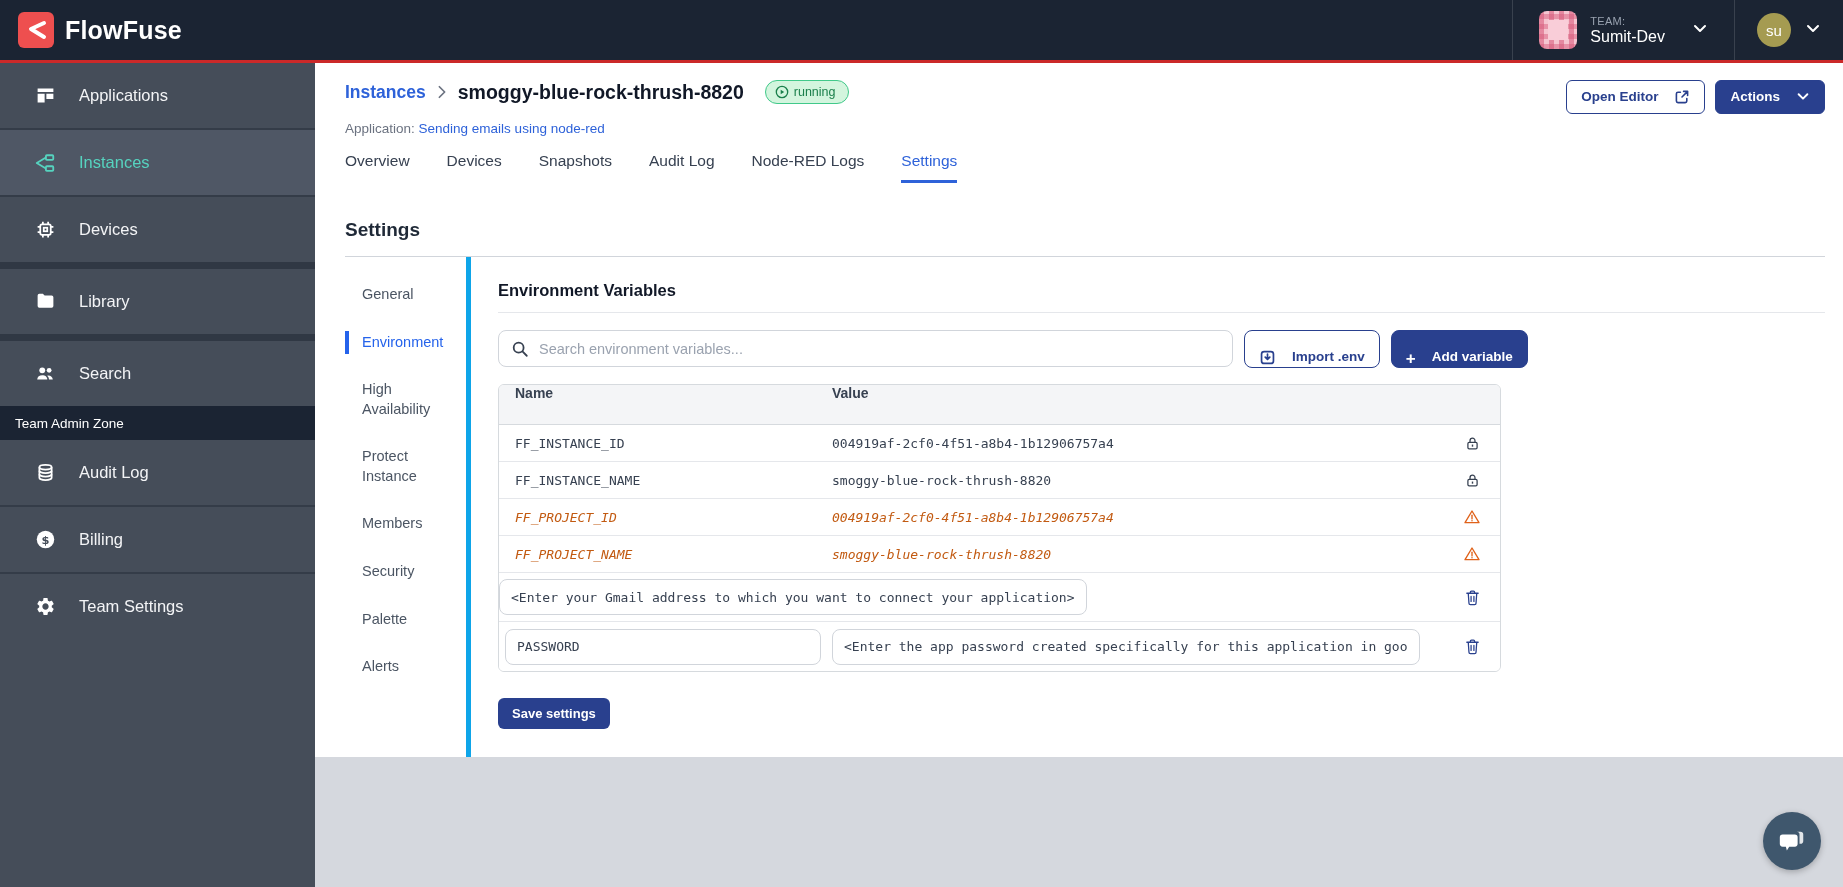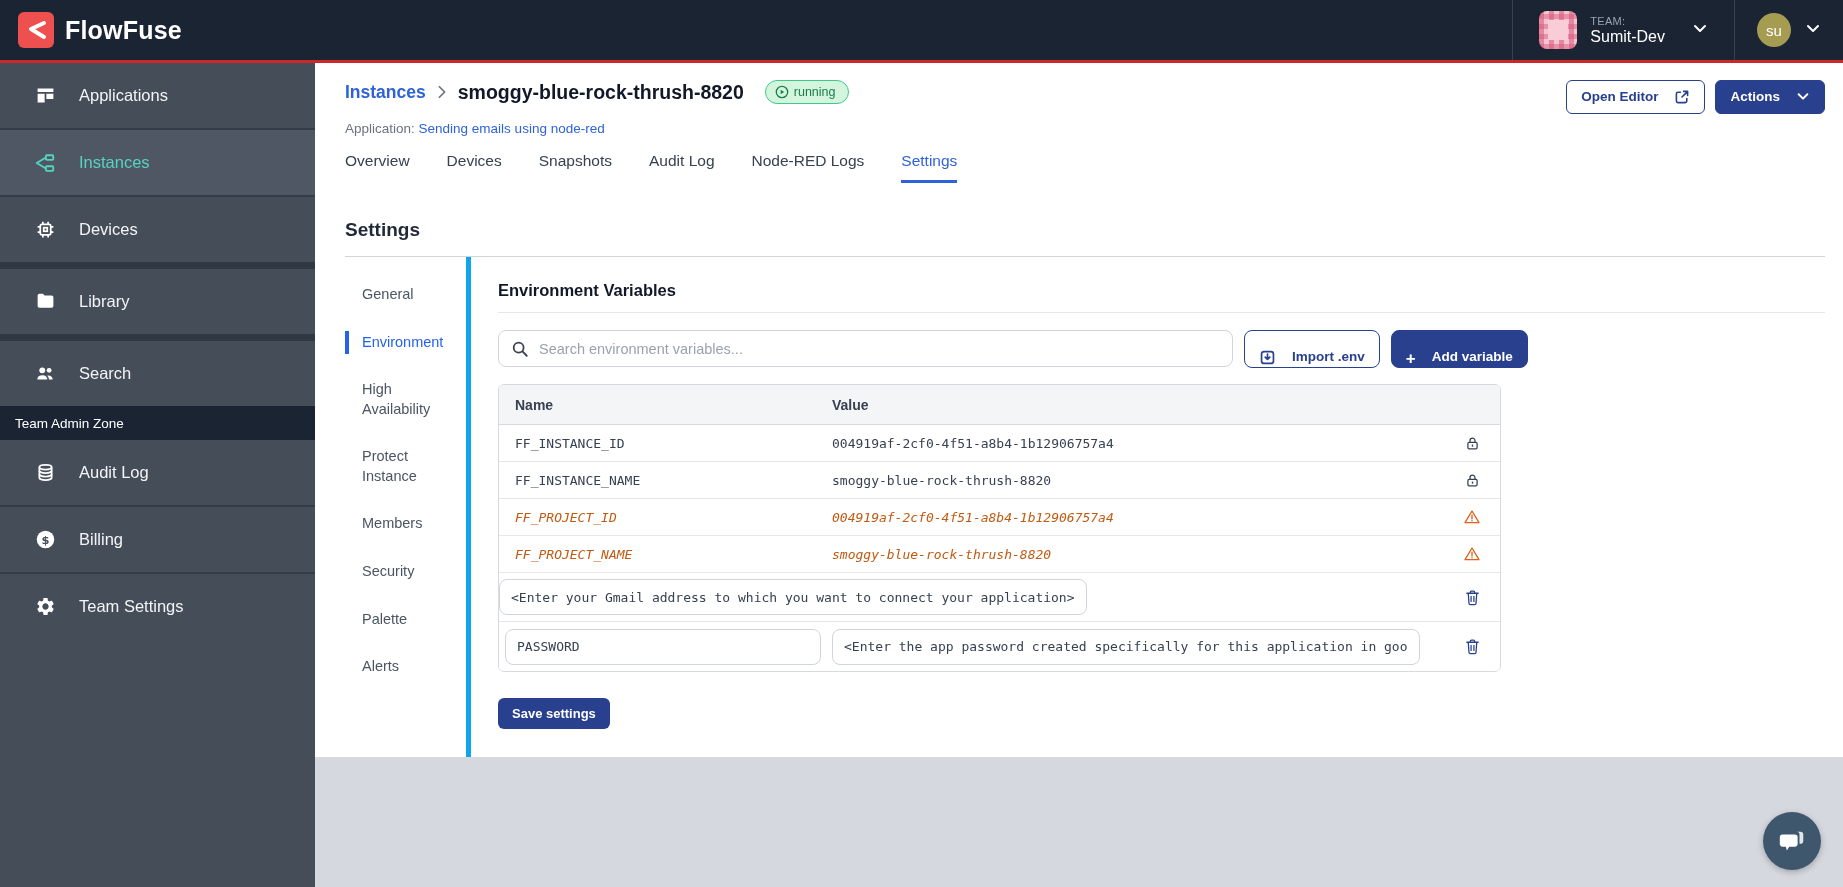--- a/index.html
+++ b/index.html
@@ -70,21 +70,21 @@
 
   .env-content { flex:1; padding:24px 0 0 27px; }
   .env-title { font-size:16.5px; font-weight:bold; color:#111827; padding-bottom:12px; border-bottom:1px solid #e5e7eb; }
   .toolbar { display:flex; gap:11px; margin-top:17px; }
   .searchbox { width:735px; height:37px; border:1px solid #d1d5db; border-radius:8px; display:flex; align-items:center; gap:10px; padding:0 12px; background:#fff; }
   .searchbox input { border:none; outline:none; flex:1; font-size:14.5px; color:#374151; font-family:"Liberation Sans", sans-serif; }
   .searchbox input::placeholder { color:#9aa2af; }
   .toolbar .btn { height:37px; padding:18px 14px; border-radius:8px; }
 
   .env-table { width:1003px; margin-top:16px; border:1px solid #d6dade; border-radius:6px; overflow:hidden; }
-  .t-head { display:flex; background:#f4f5f7; border-bottom:1px solid #d6dade; height:40px; align-items:center; font-size:14px; font-weight:bold; color:#374151; }
+  .t-head { display:flex; background:#f4f5f7; border-bottom:1px solid #d6dade; height:40px; align-items:flex-start; font-size:14px; font-weight:bold; color:#374151; }
   .c-name { width:333px; flex:none; padding-left:16px; }
   .c-value { flex:1; }
   .c-icon { width:56px; flex:none; display:flex; align-items:center; justify-content:center; }
   .t-row { display:flex; align-items:center; background:#ffffff; border-bottom:1px solid #e5e7eb; height:37px;
            font-family:"DejaVu Sans Mono", monospace; font-size:13px; color:#374151; }
   .t-row:last-child { border-bottom:none; }
   .t-row.warn { color:#c25a11; font-style:italic; }
   .t-row.edit { height:49px; }
   .cell-input { font-family:"DejaVu Sans Mono", monospace; font-size:13px; color:#374151; border:1px solid #d1d5db; border-radius:8px; height:36px; padding:0 11px; outline:none; background:#fff; }
   .in-name { width:316px; margin-left:1px; }

